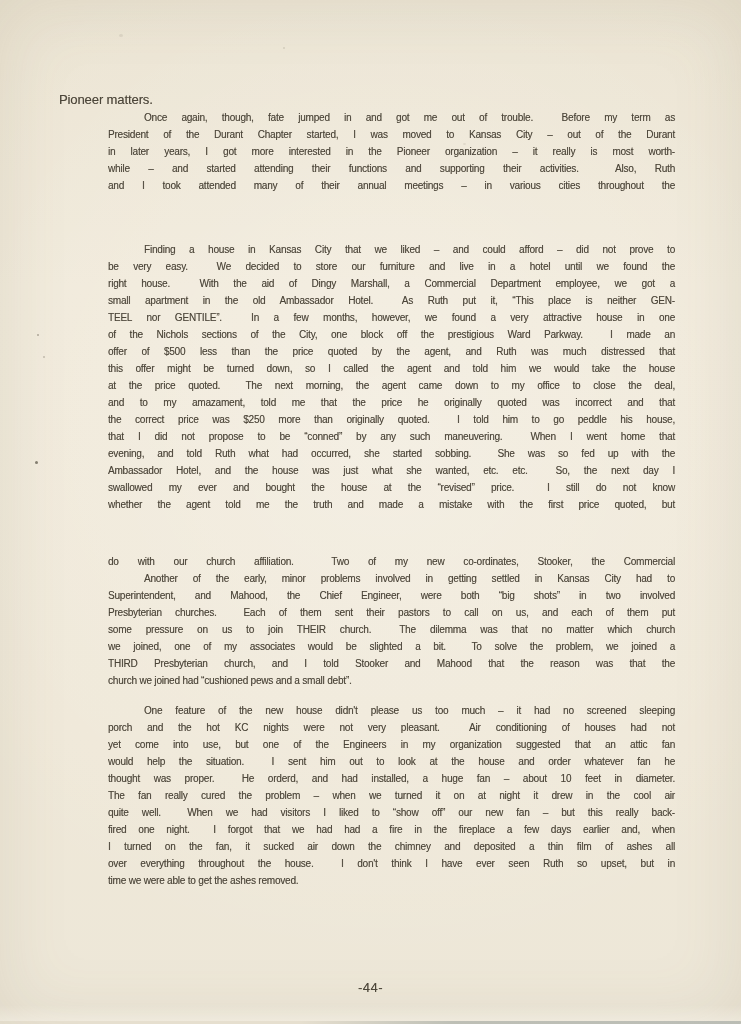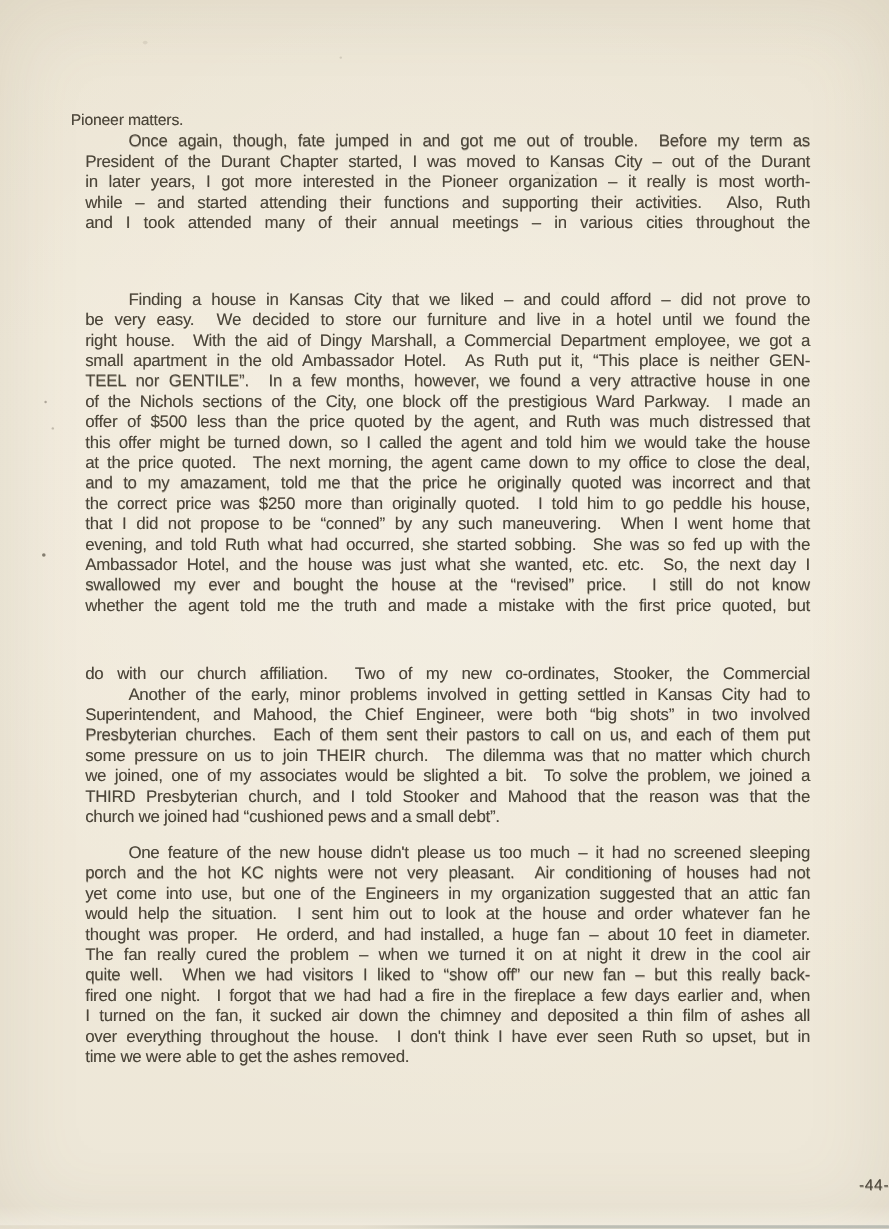--- a/index.html
+++ b/index.html
@@ -24,29 +24,30 @@
   .para{position:absolute;left:0;width:100%;}
   .para-0{top:109px}
   .para-1{top:241px}
   .para-2{top:553px}
   .para-3{top:702px}
   .line{
     white-space:pre-wrap;
     text-align:justify;
     text-align-last:justify;
     height:17px;line-height:17px;
-    font-size:14px;
+    font-size:10px;
     letter-spacing:-0.2px;
     overflow:visible;
+    margin-left:37px;
   }
   .line.first{text-indent:36px;}
   .line.last{text-align-last:left;}
   .pagenum{
     position:absolute;left:0;top:979px;width:100%;
-    text-align:right;font-size:13px;line-height:17px;letter-spacing:0.5px;
+    text-align:center;font-size:13px;line-height:17px;letter-spacing:0.5px;
   }
   
   .speck{position:absolute;border-radius:50%;background:#4a4336;}
   .speck.s1{left:35px;top:461px;width:3px;height:3px;opacity:0.65;}
   .speck.s2{left:37px;top:334px;width:2px;height:2px;opacity:0.4;}
   .speck.s3{left:43px;top:356px;width:2px;height:2px;opacity:0.28;}
   .speck.s4{left:119px;top:34px;width:4px;height:3px;opacity:0.10;}
   .speck.s5{left:283px;top:47px;width:2px;height:2px;opacity:0.16;}
   .speck.s6{left:463px;top:143px;width:3px;height:2px;opacity:0.10;}
   .bottom-light{

